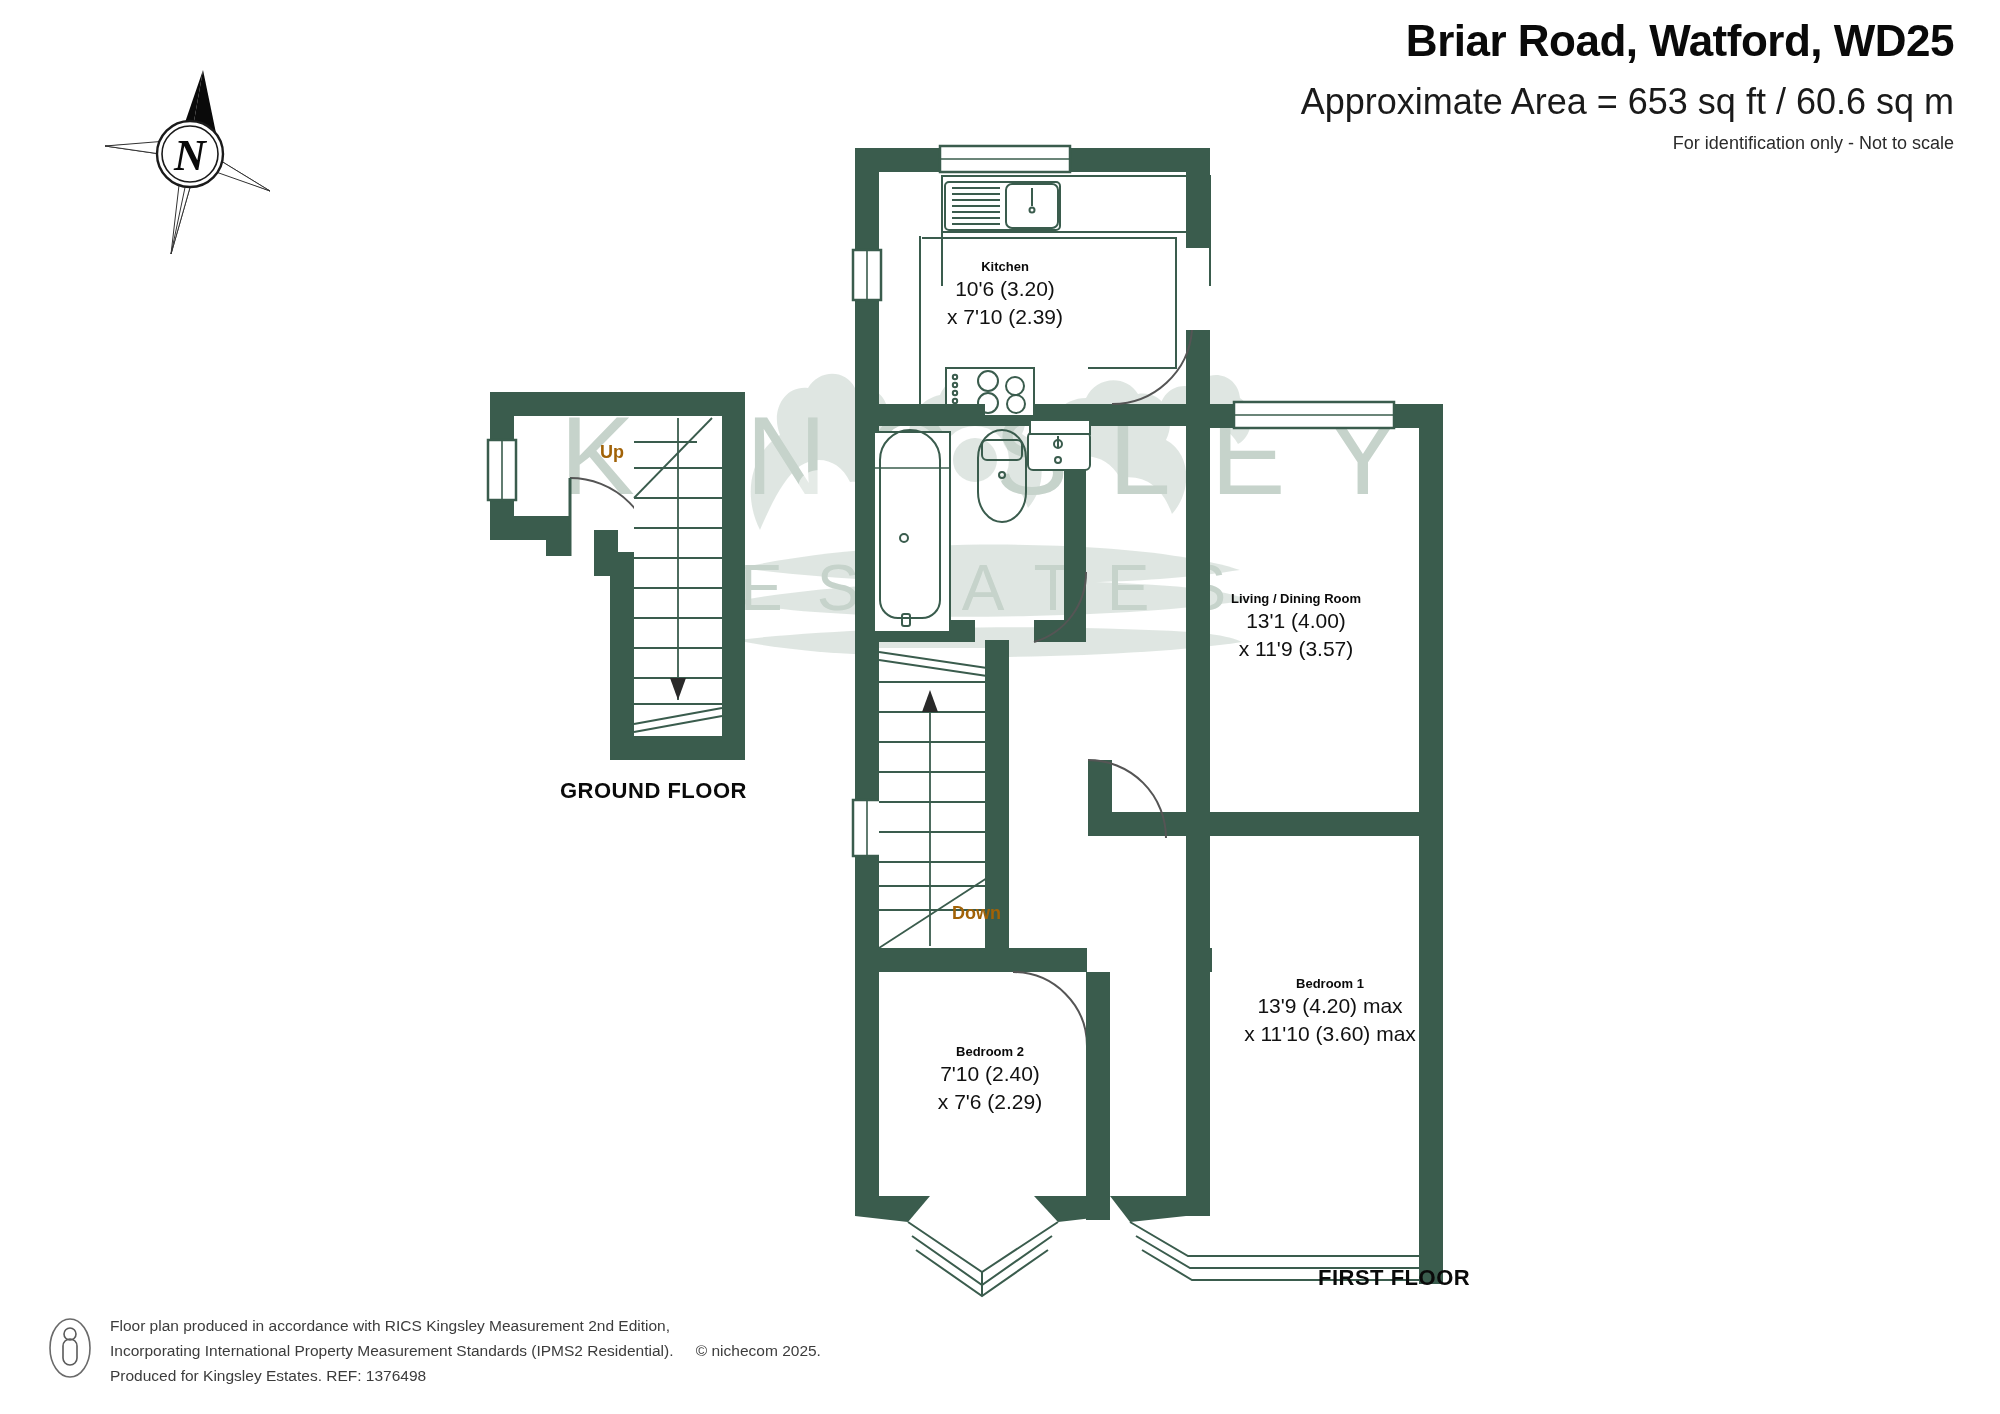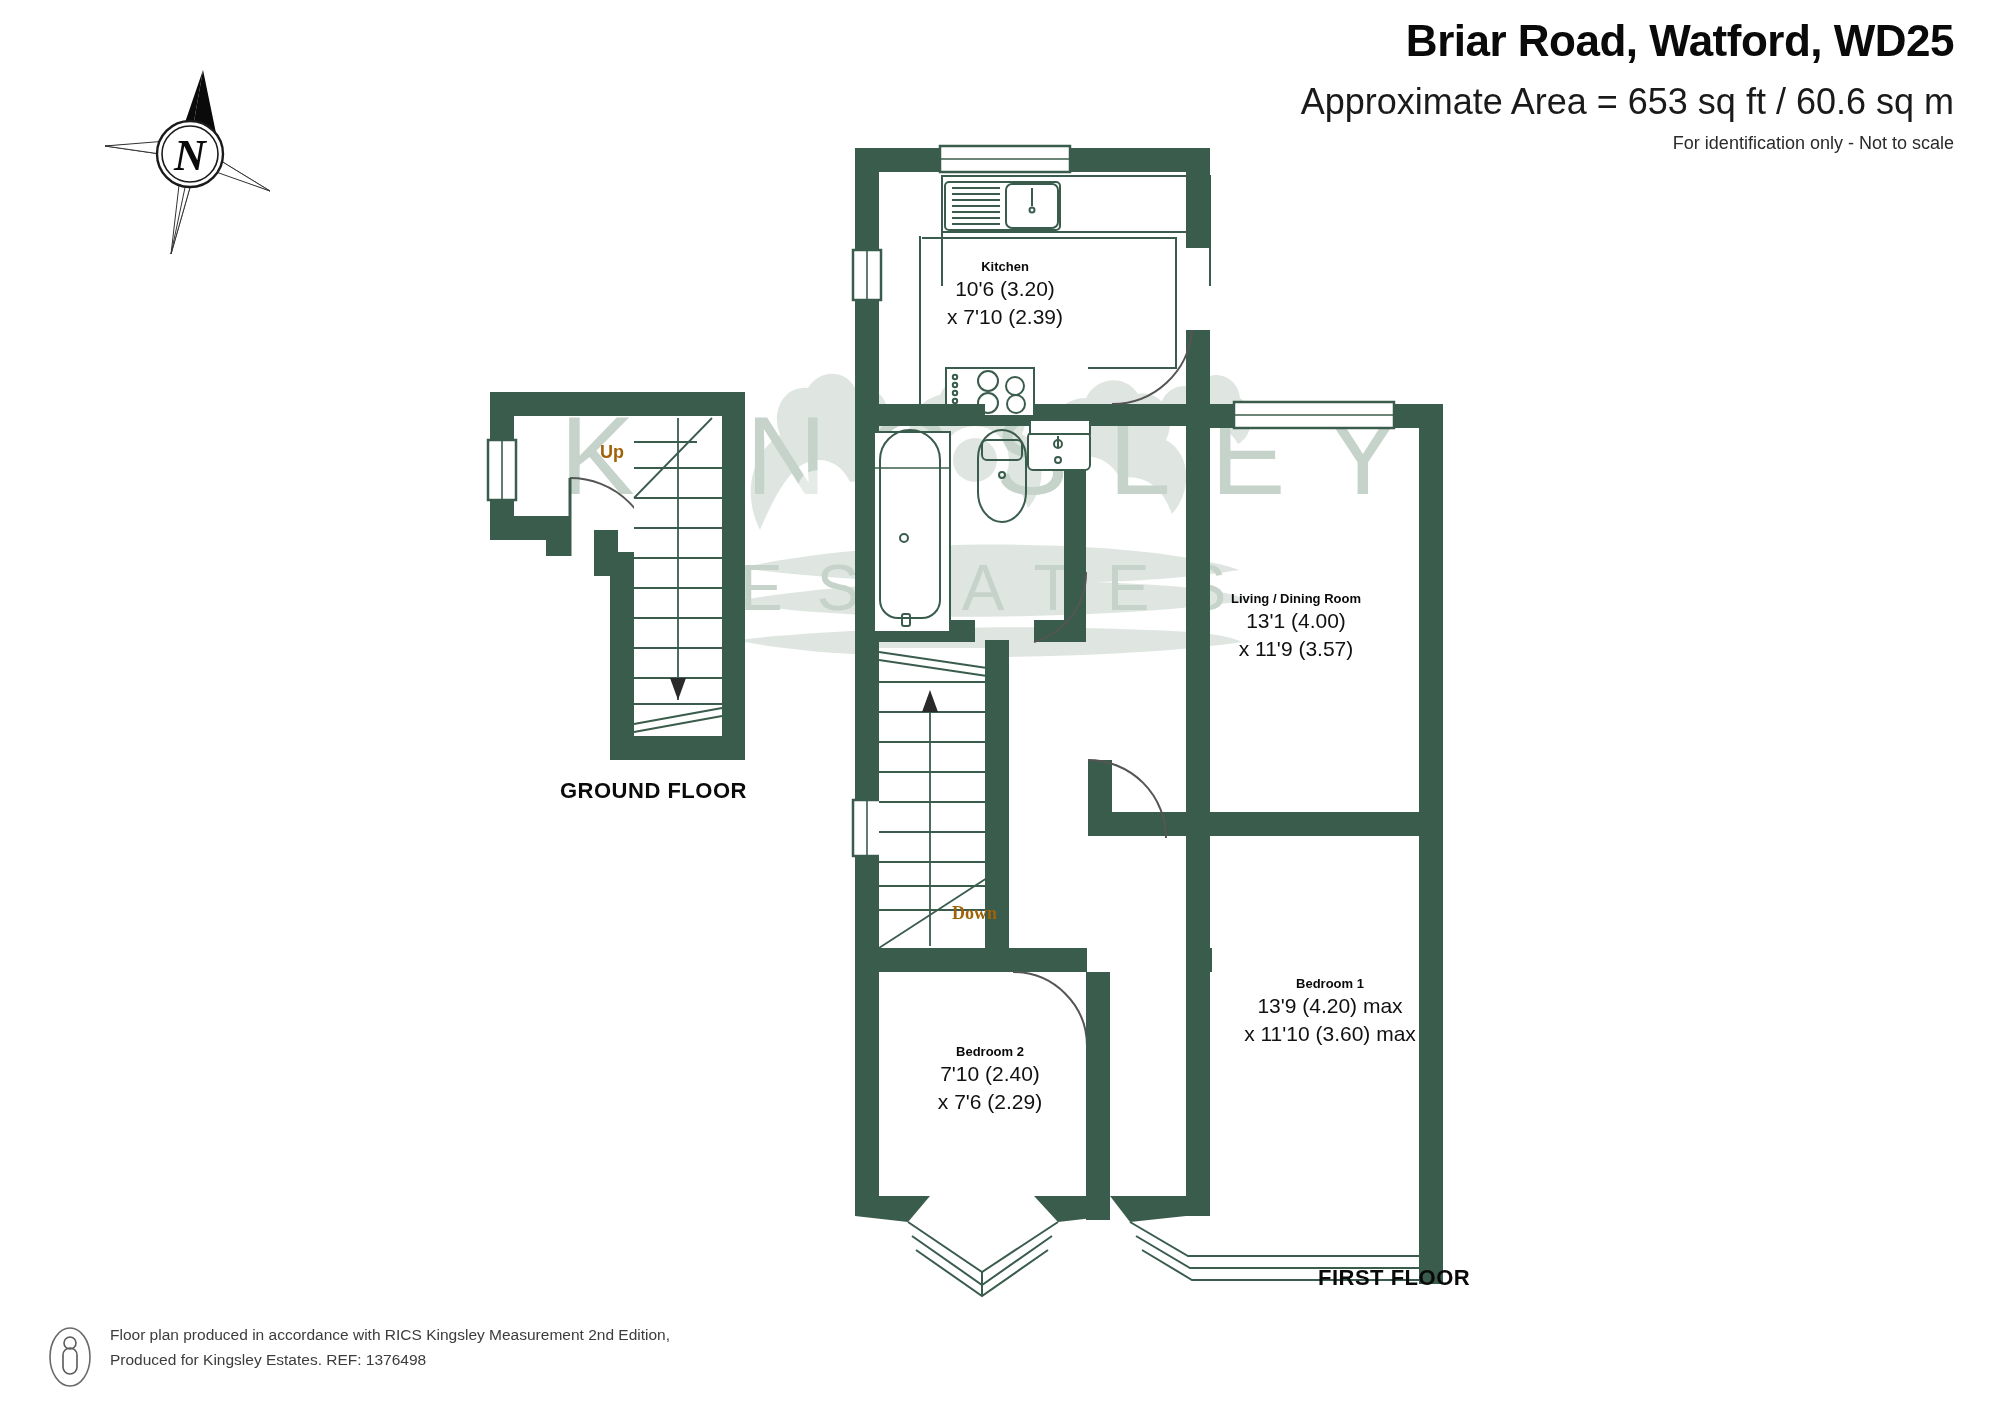--- a/index.html
+++ b/index.html
@@ -341,30 +341,34 @@
     <div class="rdim">x 11'10 (3.60) max</div>
   </div>
 
   <div class="room-label" style="left:880px;top:1043px;width:220px;">
     <div class="rname">Bedroom 2</div>
     <div class="rdim">7'10 (2.40)</div>
     <div class="rdim">x 7'6 (2.29)</div>
   </div>
 
   <div class="stair-label" style="left:600px;top:442px;">Up</div>
-  <div class="stair-label" style="left:952px;top:903px;font-family:Liberation Serif, serif;">Down</div>
+  <div class="stair-label" style="left:952px;top:903px;">Down</div>
 
   <div class="floor-label" style="left:560px;top:778px;">GROUND FLOOR</div>
   <div class="floor-label" style="left:1318px;top:1265px;">FIRST FLOOR</div>
 
   <div class="footer">
     <svg class="footer-icon" viewBox="0 0 44 62" xmlns="http://www.w3.org/2000/svg">
       <ellipse cx="22" cy="31" rx="20" ry="29" fill="none" stroke="#6a6a6a" stroke-width="1.6"></ellipse>
       <circle cx="22" cy="17" r="6" fill="none" stroke="#5a5a5a" stroke-width="1.6"></circle>
       <path d="M15 29 a7 7 0 0 1 14 0 v12 a7 7 0 0 1 -14 0 Z" fill="none" stroke="#5a5a5a" stroke-width="1.6"></path>
     </svg>
     <div class="footer-text">
       <div class="fl">Floor plan produced in accordance with RICS Kingsley Measurement 2nd Edition,</div>
+      <div class="fl">
+        <span>Incorporating International Property Measurement Standards (IPMS2 Residential).</span>
+        <span class="cmark" style="margin-left:18px;">© nichecom 2025.</span>
+      </div>
       <div class="fl">Produced for Kingsley Estates.   REF: 1376498</div>
     </div>
   </div>
 
 </div>
 
 </body></html>

